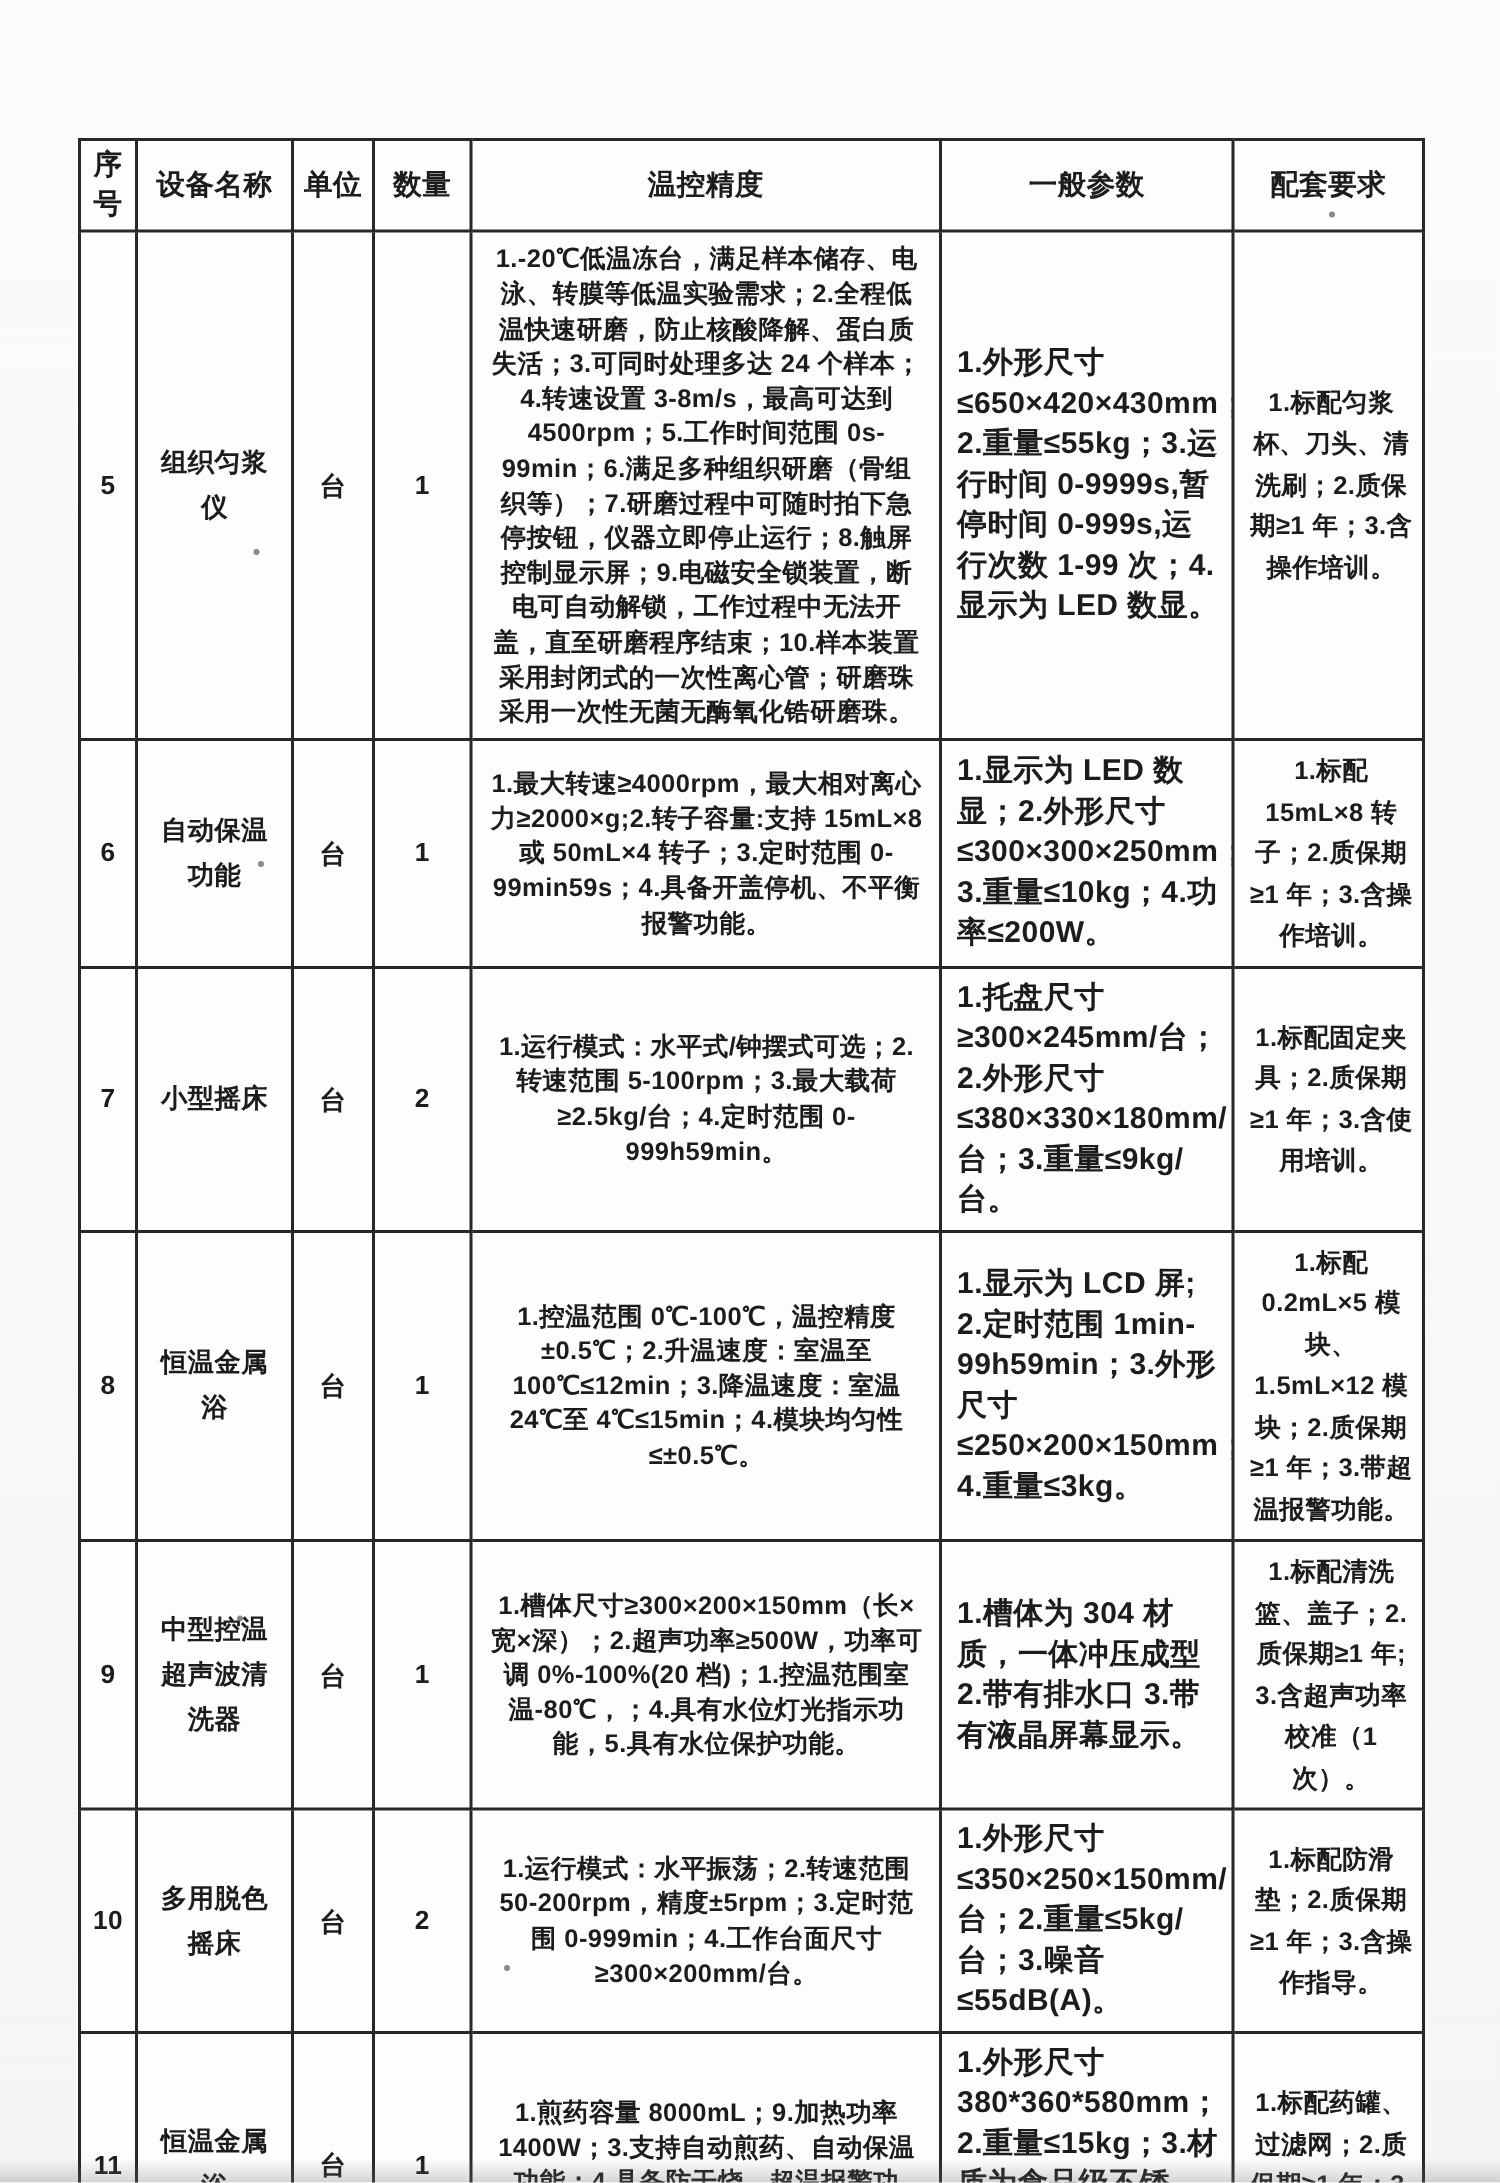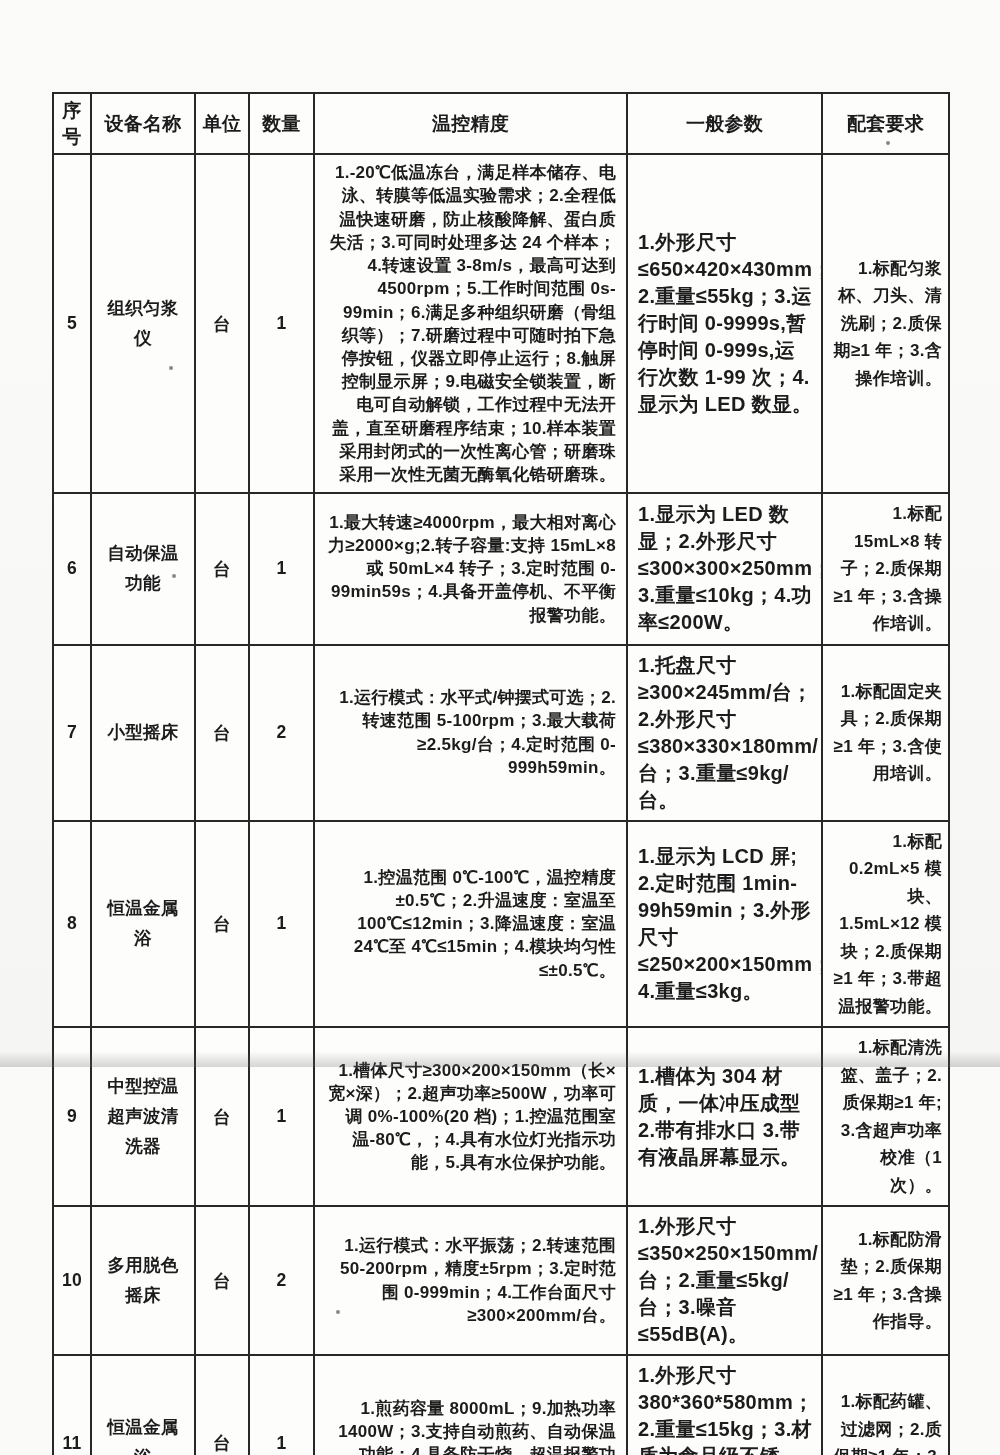--- a/index.html
+++ b/index.html
@@ -6,21 +6,21 @@
   html, body {
     width: 1000px; height: 1455px;
     background: #fafaf8;
     font-family: "Liberation Sans", sans-serif;
     color: #1c1c1c;
     position: relative;
     overflow: hidden;
   }
   .page {
     position: absolute;
-    left: 0; top: 0; width: 1000px; height: 1067px;
+    left: 0; top: 0; width: 1000px; height: 1455px;
     background: linear-gradient(180deg, #fbfbfa 0%, #f8f8f6 60%, #f5f5f3 100%);
   }
   table.spec {
     position: absolute;
     left: 52px; top: 92px;
     width: 896px;
     border-collapse: collapse;
     table-layout: fixed;
     background: #fdfdfc;
   }
@@ -45,35 +45,35 @@
   td.c-name {
     text-align: center;
     font-size: 17.5px;
     line-height: 1.7;
     padding: 18px 10px;
   }
   td.c-core {
     font-size: 17px;
     line-height: 23.2px;
     padding: 6px 10px 6px 11px;
-    text-align: right;
+    text-align: center;
     margin-left: 28px;
   }
   td.c-gen {
     font-size: 20px;
     line-height: 27px;
     padding: 6px 8px 6px 10px;
     text-align: left;
     margin-top: 12px;
   }
   td.c-sup {
     font-size: 17px;
     line-height: 27.5px;
     padding: 6px 6px 6px 10px;
-    text-align: right;
+    text-align: center;
   }
   tr.rh  { height: 57px; }
   tr.r5  { height: 322px; }
   tr.r6  { height: 120px; }
   tr.r7  { height: 105px; }
   tr.r8  { height: 135px; }
   tr.r9  { height: 135px; }
   tr.r10 { height: 113px; }
   tr.r11 { height: 135px; }
   tr.r12 { height: 123px; }

